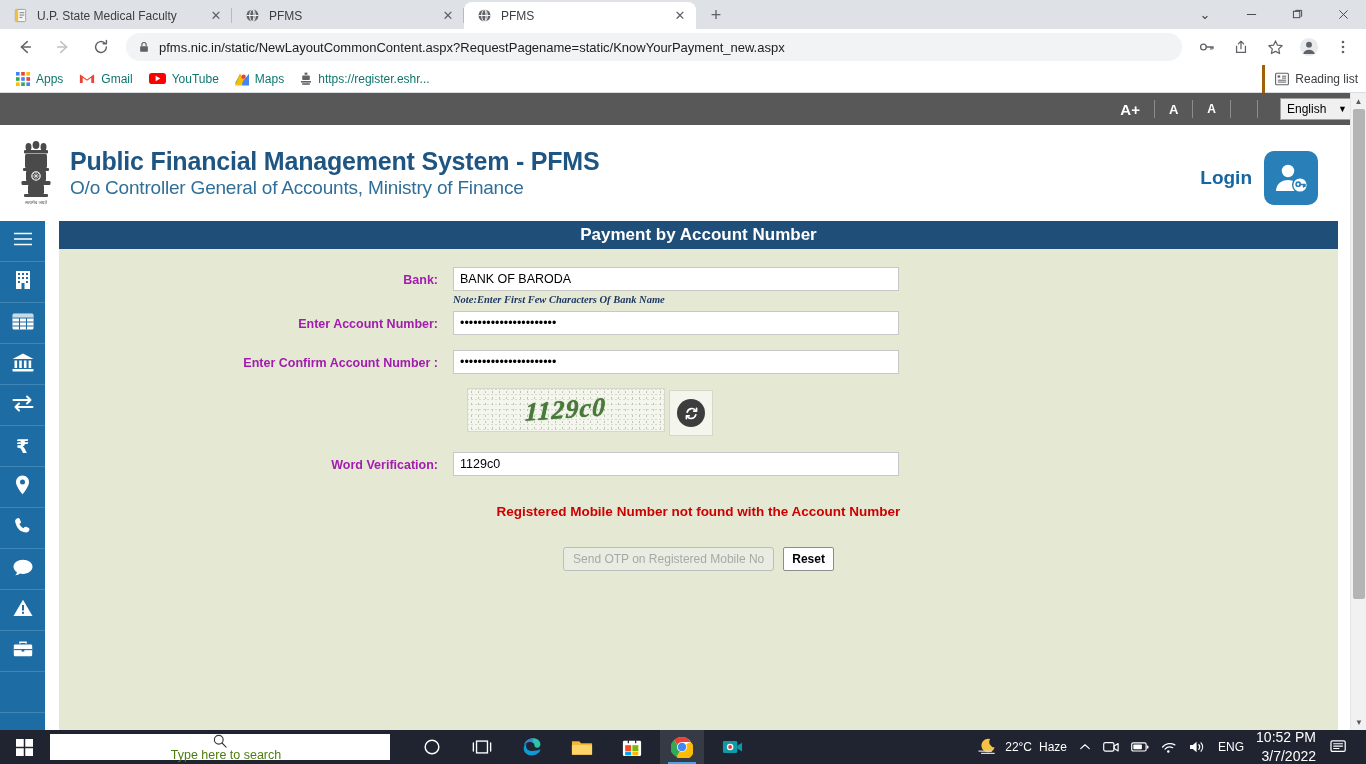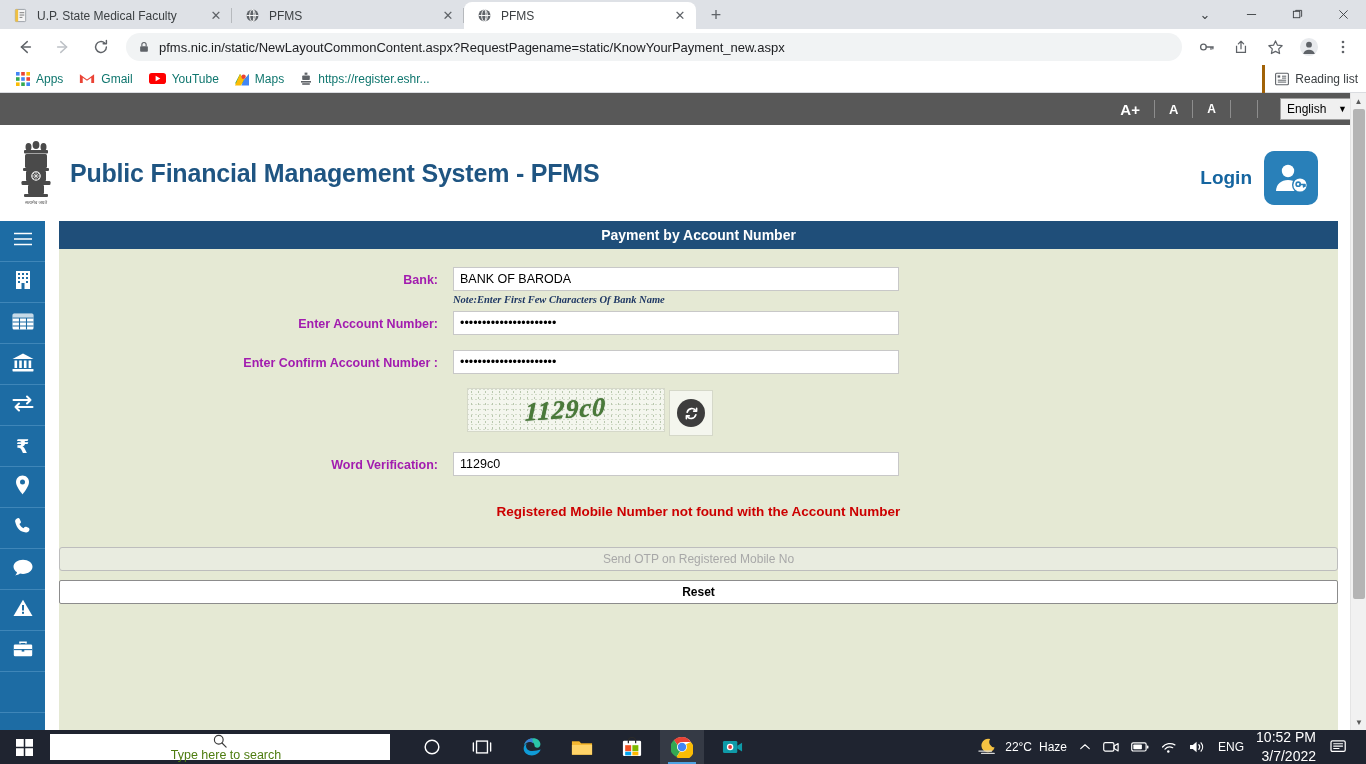--- a/index.html
+++ b/index.html
@@ -241,21 +241,21 @@
     left: 59px; top: 0;
     width: 1279px;
     height: 509px;
     background: #ffffff;
   }
   .panel-header {
     background: #1f4e79;
     color:#ffffff;
     height: 28px;
     display:flex; align-items:center; justify-content:center;
-    font-size: 14px;
+    font-size: 17px;
     font-weight: bold;
   }
   .panel-body {
     background: #e5e9d4;
     height: 481px;
     padding-top: 18px;
     position: relative;
   }
   .form-row {
     display:flex;
@@ -351,24 +351,23 @@
   .err-msg {
     text-align:center;
     color: #cc0000;
     font-size: 13.5px;
     font-weight: bold;
     margin-top: 28px;
     position: relative;
   }
   .btn-row {
     display:flex;
-    justify-content:flex-end;
+    justify-content:center;
     gap: 9px;
     margin-top: 28px;
-    flex-direction: column;
   }
   .btn {
     font-family: "Liberation Sans", sans-serif;
     font-size: 12px;
     padding: 4px 9px;
     border: 1px solid #a9a9a9;
     background: #e9ece0;
     border-radius: 3px;
     color:#000000;
   }
@@ -705,20 +704,21 @@
         <g stroke="#ffffff" stroke-width="0.6">
           <path d="M24 36v8M20 40h8M21 37l6 6M27 37l-6 6"></path>
         </g>
         <g fill="#4a4a4a" font-size="4.6" font-family="Liberation Serif, serif">
           <text x="24" y="68" text-anchor="middle">सत्यमेव जयते</text>
         </g>
       </svg>
     </div>
     <div class="brand-text">
       <h1>Public Financial Management System - PFMS</h1>
+      <h2>O/o Controller General of Accounts, Ministry of Finance</h2>
     </div>
     <div class="login-wrap">
       <span class="login-text">Login</span>
       <span class="login-icon">
         <svg width="40" height="40" viewBox="0 0 40 40">
           <circle cx="17" cy="13" r="6.2" fill="#ffffff"></circle>
           <path d="M5 33c0-6.6 5.4-11 12-11s12 4.4 12 11z" fill="#ffffff"></path>
           <circle cx="29" cy="27" r="8" fill="#2980b9"></circle>
           <circle cx="29" cy="27" r="6.6" fill="#ffffff"></circle>
           <circle cx="27.2" cy="26.2" r="2.1" fill="none" stroke="#2980b9" stroke-width="1.6"></circle>

